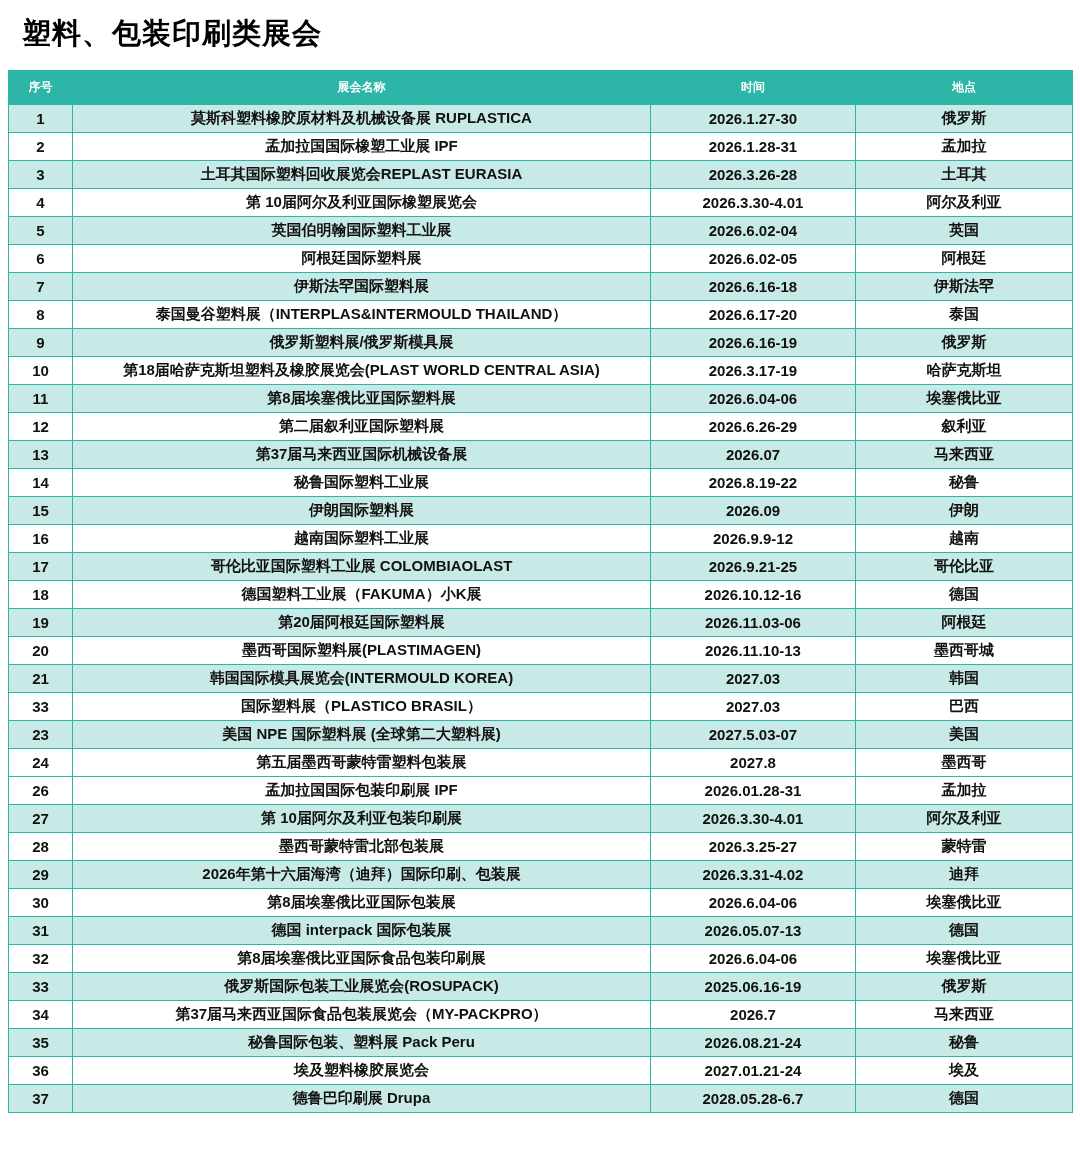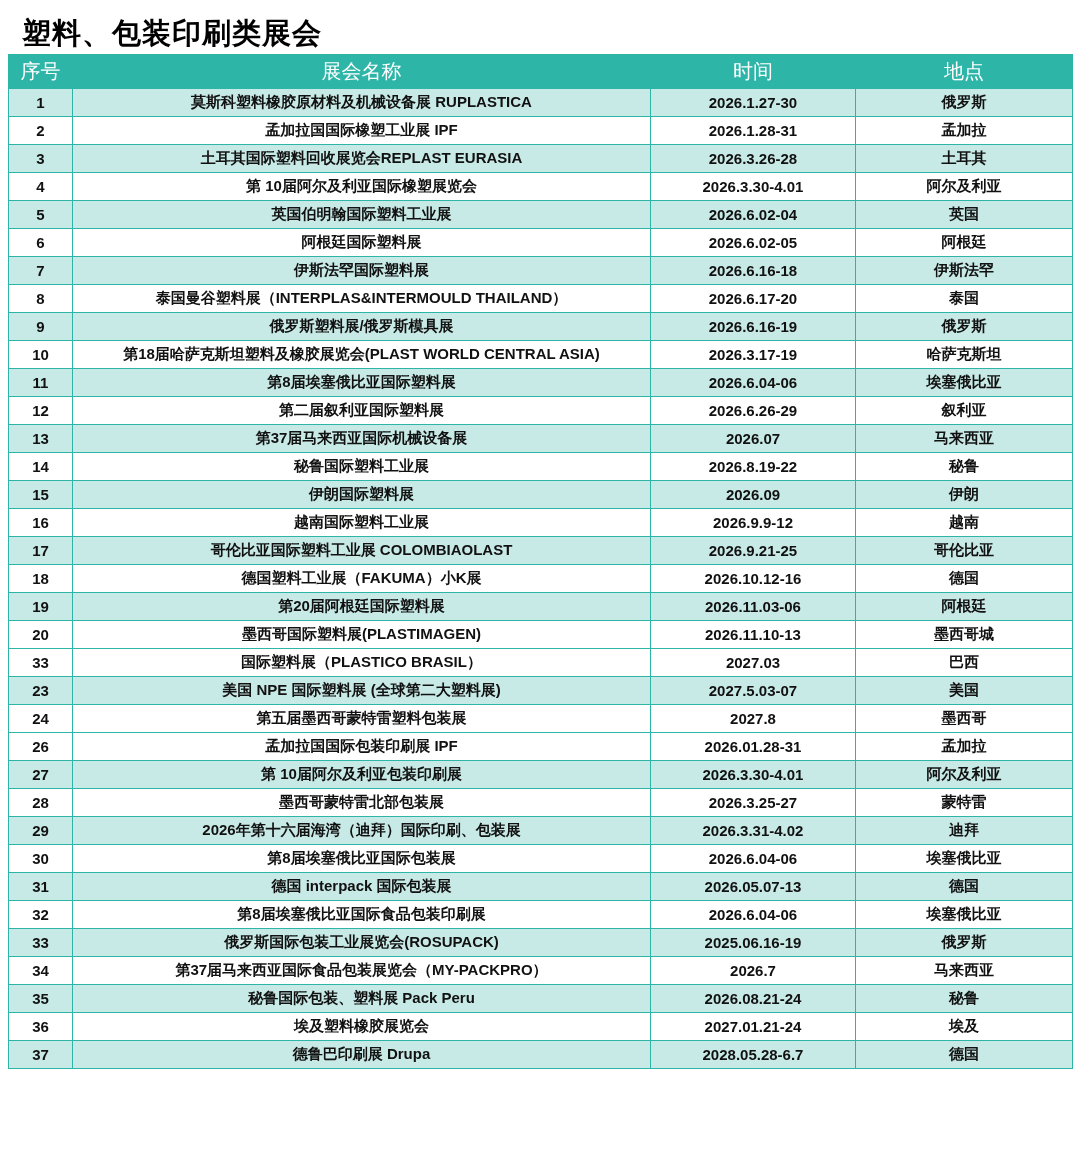--- a/index.html
+++ b/index.html
@@ -6,37 +6,37 @@
   body {
     width: 1080px;
     font-family: "Liberation Sans", "DejaVu Sans", sans-serif;
     color: #000;
   }
   .page { padding: 10px 8px 8px 8px; }
   .page-title {
     font-size: 29px;
     font-weight: bold;
     color: #000;
-    margin: 4px 0 0 14px;
+    margin: 4px 0 16px 14px;
     letter-spacing: 1px;
   }
   table.exhibit {
     border-collapse: collapse;
     width: 1064px;
     table-layout: fixed;
   }
   col.c-no    { width: 64px; }
   col.c-name  { width: 578px; }
   col.c-time  { width: 205px; }
   col.c-place { width: 217px; }
   table.exhibit th {
     background: var(--header-bg, #2db5a8);
     color: #ffffff;
-    font-size: 20px;
-    font-weight: normal;
+    font-size: 12px;
+    font-weight: bold;
     height: 33px;
     padding: 0 4px;
     border: 1px solid var(--border-color, #2db5a8);
   }
   table.exhibit td {
     font-size: 15px;
     font-weight: bold;
     color: #111;
     text-align: center;
     height: 27px;
@@ -183,20 +183,26 @@
           <td>第20届阿根廷国际塑料展</td>
           <td>2026.11.03-06</td>
           <td>阿根廷</td>
         </tr>
         <tr class="plain">
           <td>20</td>
           <td>墨西哥国际塑料展(PLASTIMAGEN)</td>
           <td>2026.11.10-13</td>
           <td>墨西哥城</td>
         </tr>
+        <tr class="alt">
+          <td>21</td>
+          <td>韩国国际模具展览会(INTERMOULD KOREA)</td>
+          <td>2027.03</td>
+          <td>韩国</td>
+        </tr>
         <tr class="plain">
           <td>33</td>
           <td>国际塑料展（PLASTICO BRASIL）</td>
           <td>2027.03</td>
           <td>巴西</td>
         </tr>
         <tr class="alt">
           <td>23</td>
           <td>美国 NPE 国际塑料展 (全球第二大塑料展)</td>
           <td>2027.5.03-07</td>

